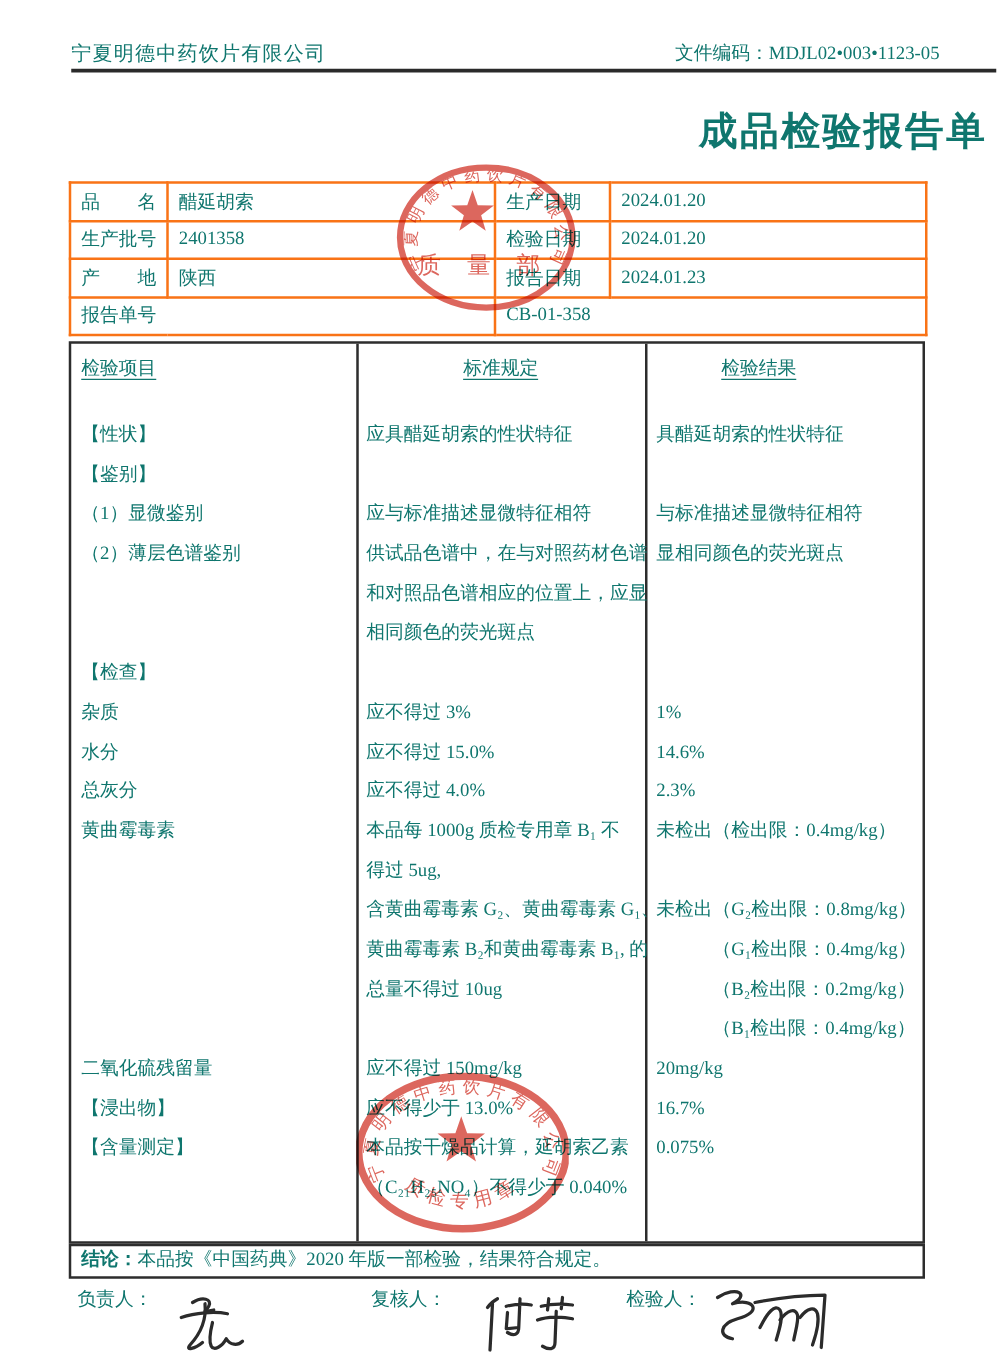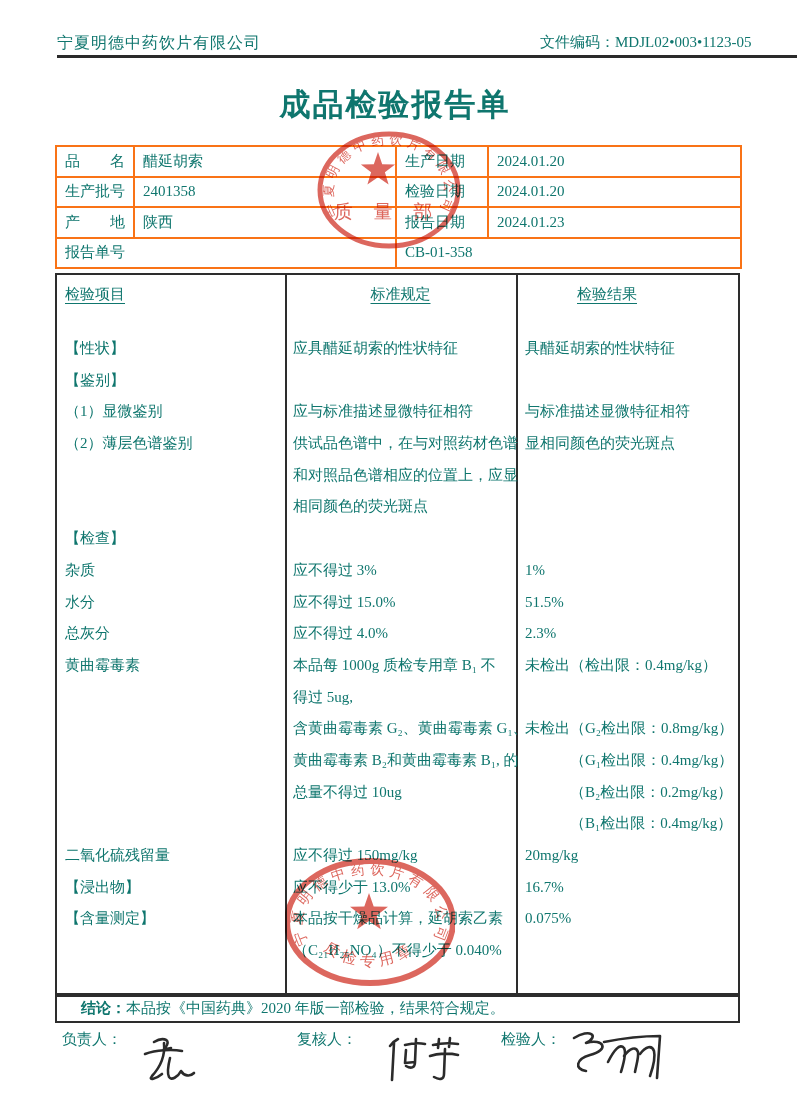--- a/index.html
+++ b/index.html
@@ -2,21 +2,21 @@
 <html><head>
 <meta charset="utf-8">
 <style>
   html,body{margin:0;padding:0;background:#888;}
   .page{position:relative;width:800px;height:1097px;background:#ffffff;margin:0 auto;
         font-family:"Liberation Serif","DejaVu Serif",serif;color:#0f766e;overflow:hidden;}
   
   .company{position:absolute;left:57px;top:33px;font-size:16px;letter-spacing:1px;}
   .doccode{position:absolute;top:33px;left:540px;font-size:15px;}
   .hdr-rule{position:absolute;left:57px;top:55px;width:740px;height:3px;background:#2a2a2a;}
-  .title{position:absolute;left:0;top:84px;width:790px;text-align:center;
+  .title{position:absolute;left:0;top:84px;width:790px;text-align:right;
          font-size:31px;font-weight:700;letter-spacing:2px;}
   
   table.info{position:absolute;left:55px;top:145px;width:685px;border-collapse:collapse;
              font-size:15px;table-layout:fixed;}
   table.info td{border:2px solid #f97316;padding:0 0 0 8px;height:28.5px;
                 white-space:pre;overflow:hidden;}
   
   .main{position:absolute;left:55px;top:273px;width:685px;height:722px;
         border:2px solid #2d2d2d;box-sizing:border-box;}
   .vline{position:absolute;top:0;bottom:0;width:2px;background:#2d2d2d;}
@@ -27,21 +27,21 @@
   .mh2{left:228px;width:231px;text-align:center}
   .mh3{left:459px;width:182px;text-align:center}
   .mcol{position:absolute;top:58px;font-size:15px;}
   .c1{left:8px;width:218px}
   .c2{left:236px;width:222px}
   .c3{left:468px;width:212px}
   .tline{height:31.7px;line-height:31.7px;white-space:pre;}
   
   .conclusion{position:absolute;left:55px;top:995px;width:685px;height:28px;
               border:2px solid #2d2d2d;box-sizing:border-box;font-size:15px;
-              line-height:23px;padding-left:24px;white-space:pre;}
+              line-height:23px;padding-left:8px;white-space:pre;}
   .conclusion .b{font-weight:700;}
   .slabel{position:absolute;font-size:15px;white-space:pre;}
   .sl0{left:62px;top:1030px}.sl1{left:297px;top:1030px}.sl2{left:501px;top:1030px}
   .sig{position:absolute;}
   .sig path{fill:none;stroke:#2b2b2b;stroke-width:2.6;stroke-linecap:round;stroke-linejoin:round;}
   
   .stamp{position:absolute;pointer-events:none;mix-blend-mode:multiply;opacity:0.82;}
   .stamp text{font-family:"Liberation Serif","DejaVu Serif",serif;}
 </style>
 </head>
@@ -139,21 +139,21 @@
       </div>
     <div class="mcol c3">
         <div class="tline">具醋延胡索的性状特征</div>
         <div class="tline"></div>
         <div class="tline">与标准描述显微特征相符</div>
         <div class="tline">显相同颜色的荧光斑点</div>
         <div class="tline"></div>
         <div class="tline"></div>
         <div class="tline"></div>
         <div class="tline">1%</div>
-        <div class="tline">51.5%</div>
+        <div class="tline">14.6%</div>
         <div class="tline">2.3%</div>
         <div class="tline">未检出（检出限：0.4mg/kg）</div>
         <div class="tline"></div>
         <div class="tline">未检出（G₂检出限：0.8mg/kg）</div>
         <div class="tline">　　　（G₁检出限：0.4mg/kg）</div>
         <div class="tline">　　　（B₂检出限：0.2mg/kg）</div>
         <div class="tline">　　　（B₁检出限：0.4mg/kg）</div>
         <div class="tline">20mg/kg</div>
         <div class="tline">16.7%</div>
         <div class="tline">0.075%</div>

